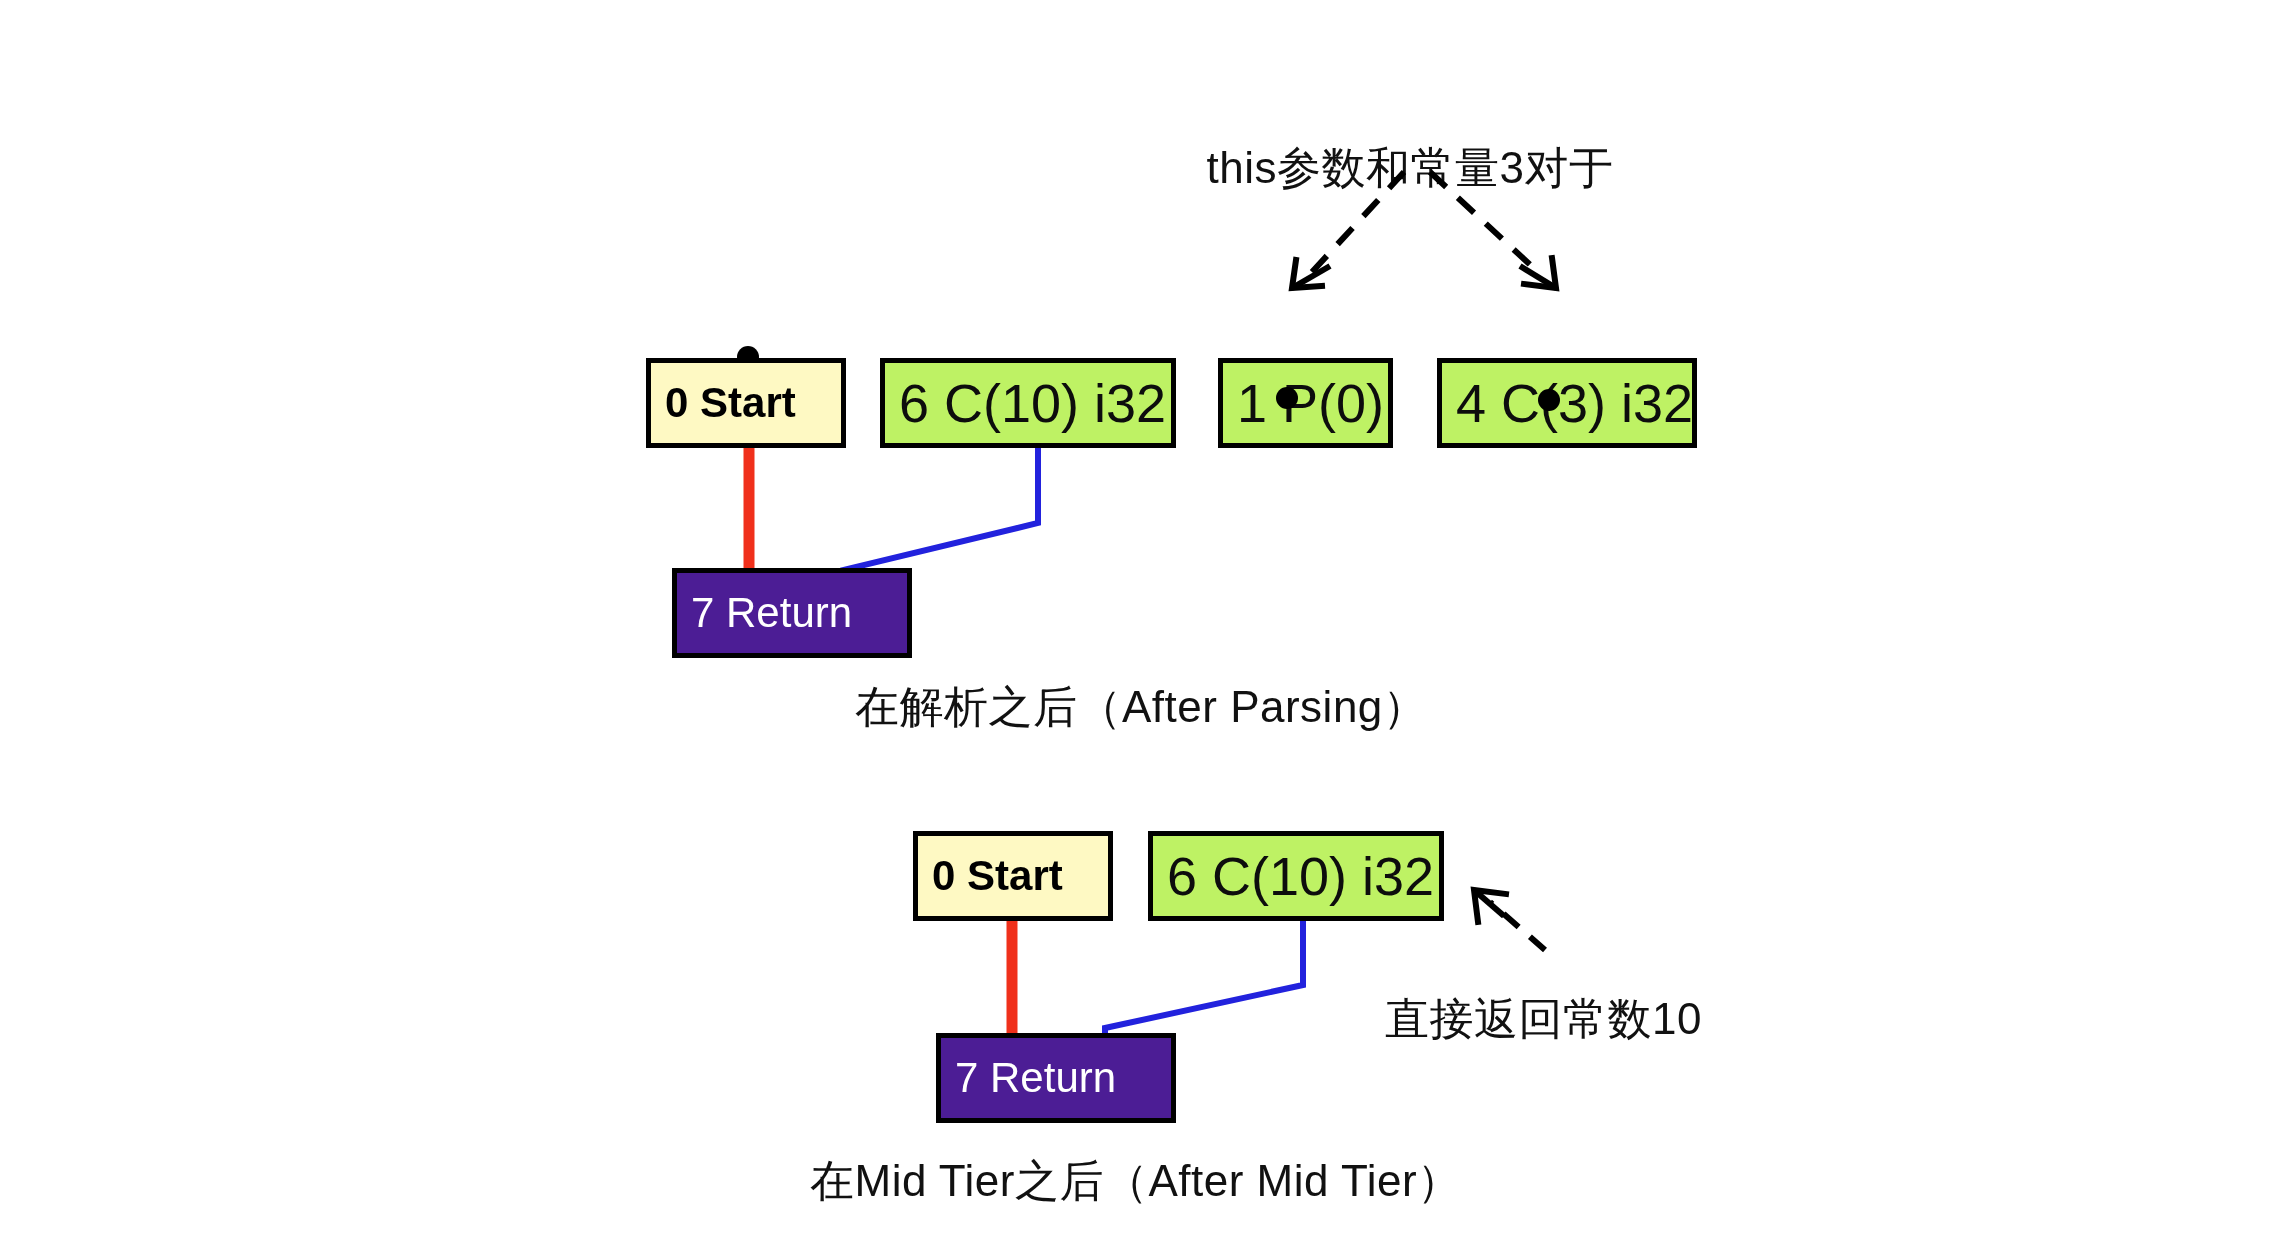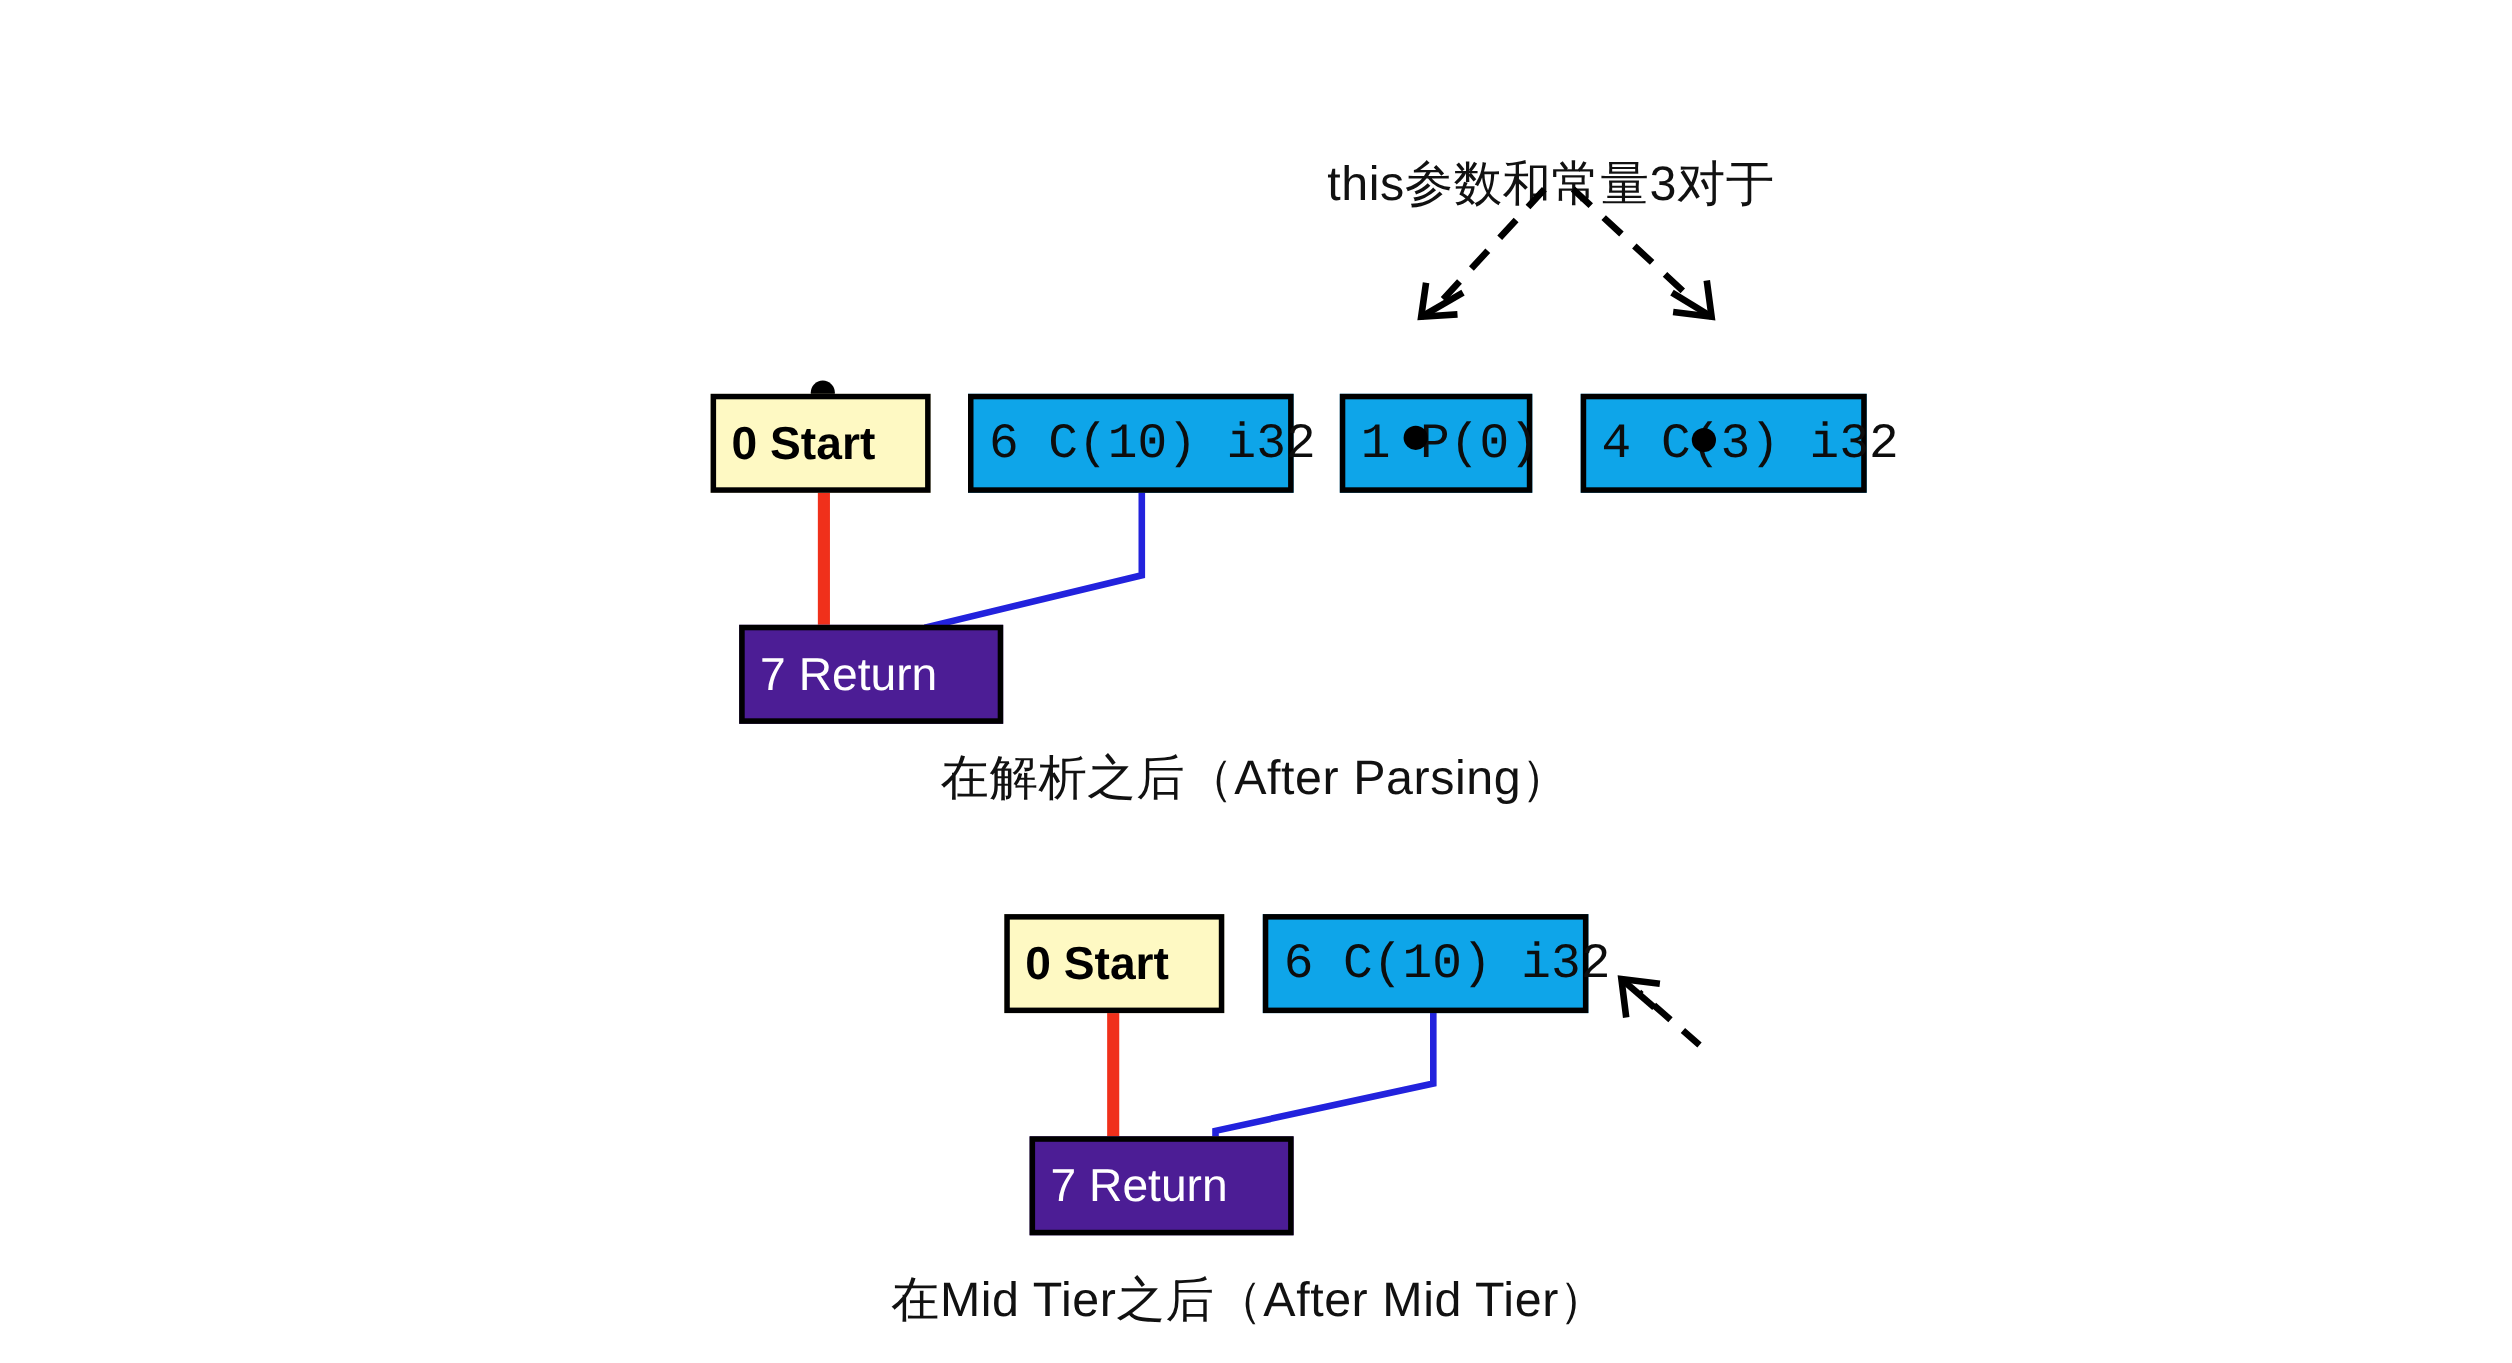--- a/index.html
+++ b/index.html
@@ -55,25 +55,24 @@
     padding-left: 14px;
     box-sizing: border-box;
   }
   .node-start {
     background: #fef9c3;
     color: #000000;
     font-weight: bold;
     font-size: 42px;
   }
   .node-const {
-    background: #0ea5e9;
+    background: #bef264;
     color: #0d0d0d;
     font-weight: normal;
-    font-size: 45px;
-    font-family: Liberation Mono, monospace;
+    font-size: 54px;
   }
   .node-return {
     background: #4c1d95;
     color: #FFFFFF;
     font-weight: normal;
     font-size: 42px;
   }
 
   
   .overlay {
@@ -163,16 +162,17 @@
   </div>
 
   <div class="node node-const" style="left:1148px; top:831px; width:296px; height:90px;">
     <span class="nlabel">6 C(10) i32</span>
   </div>
 
   <div class="node node-return" style="left:936px; top:1033px; width:240px; height:90px;">
     <span class="nlabel">7 Return</span>
   </div>
 
+  <div class="annot left" style="left:1385px; top:990px; width:420px;">直接返回常数10</div>
 
   <div class="caption" style="left:810px; top:1152px;">在Mid Tier之后（After Mid Tier）</div>
 
 </div>
 
 </body></html>

